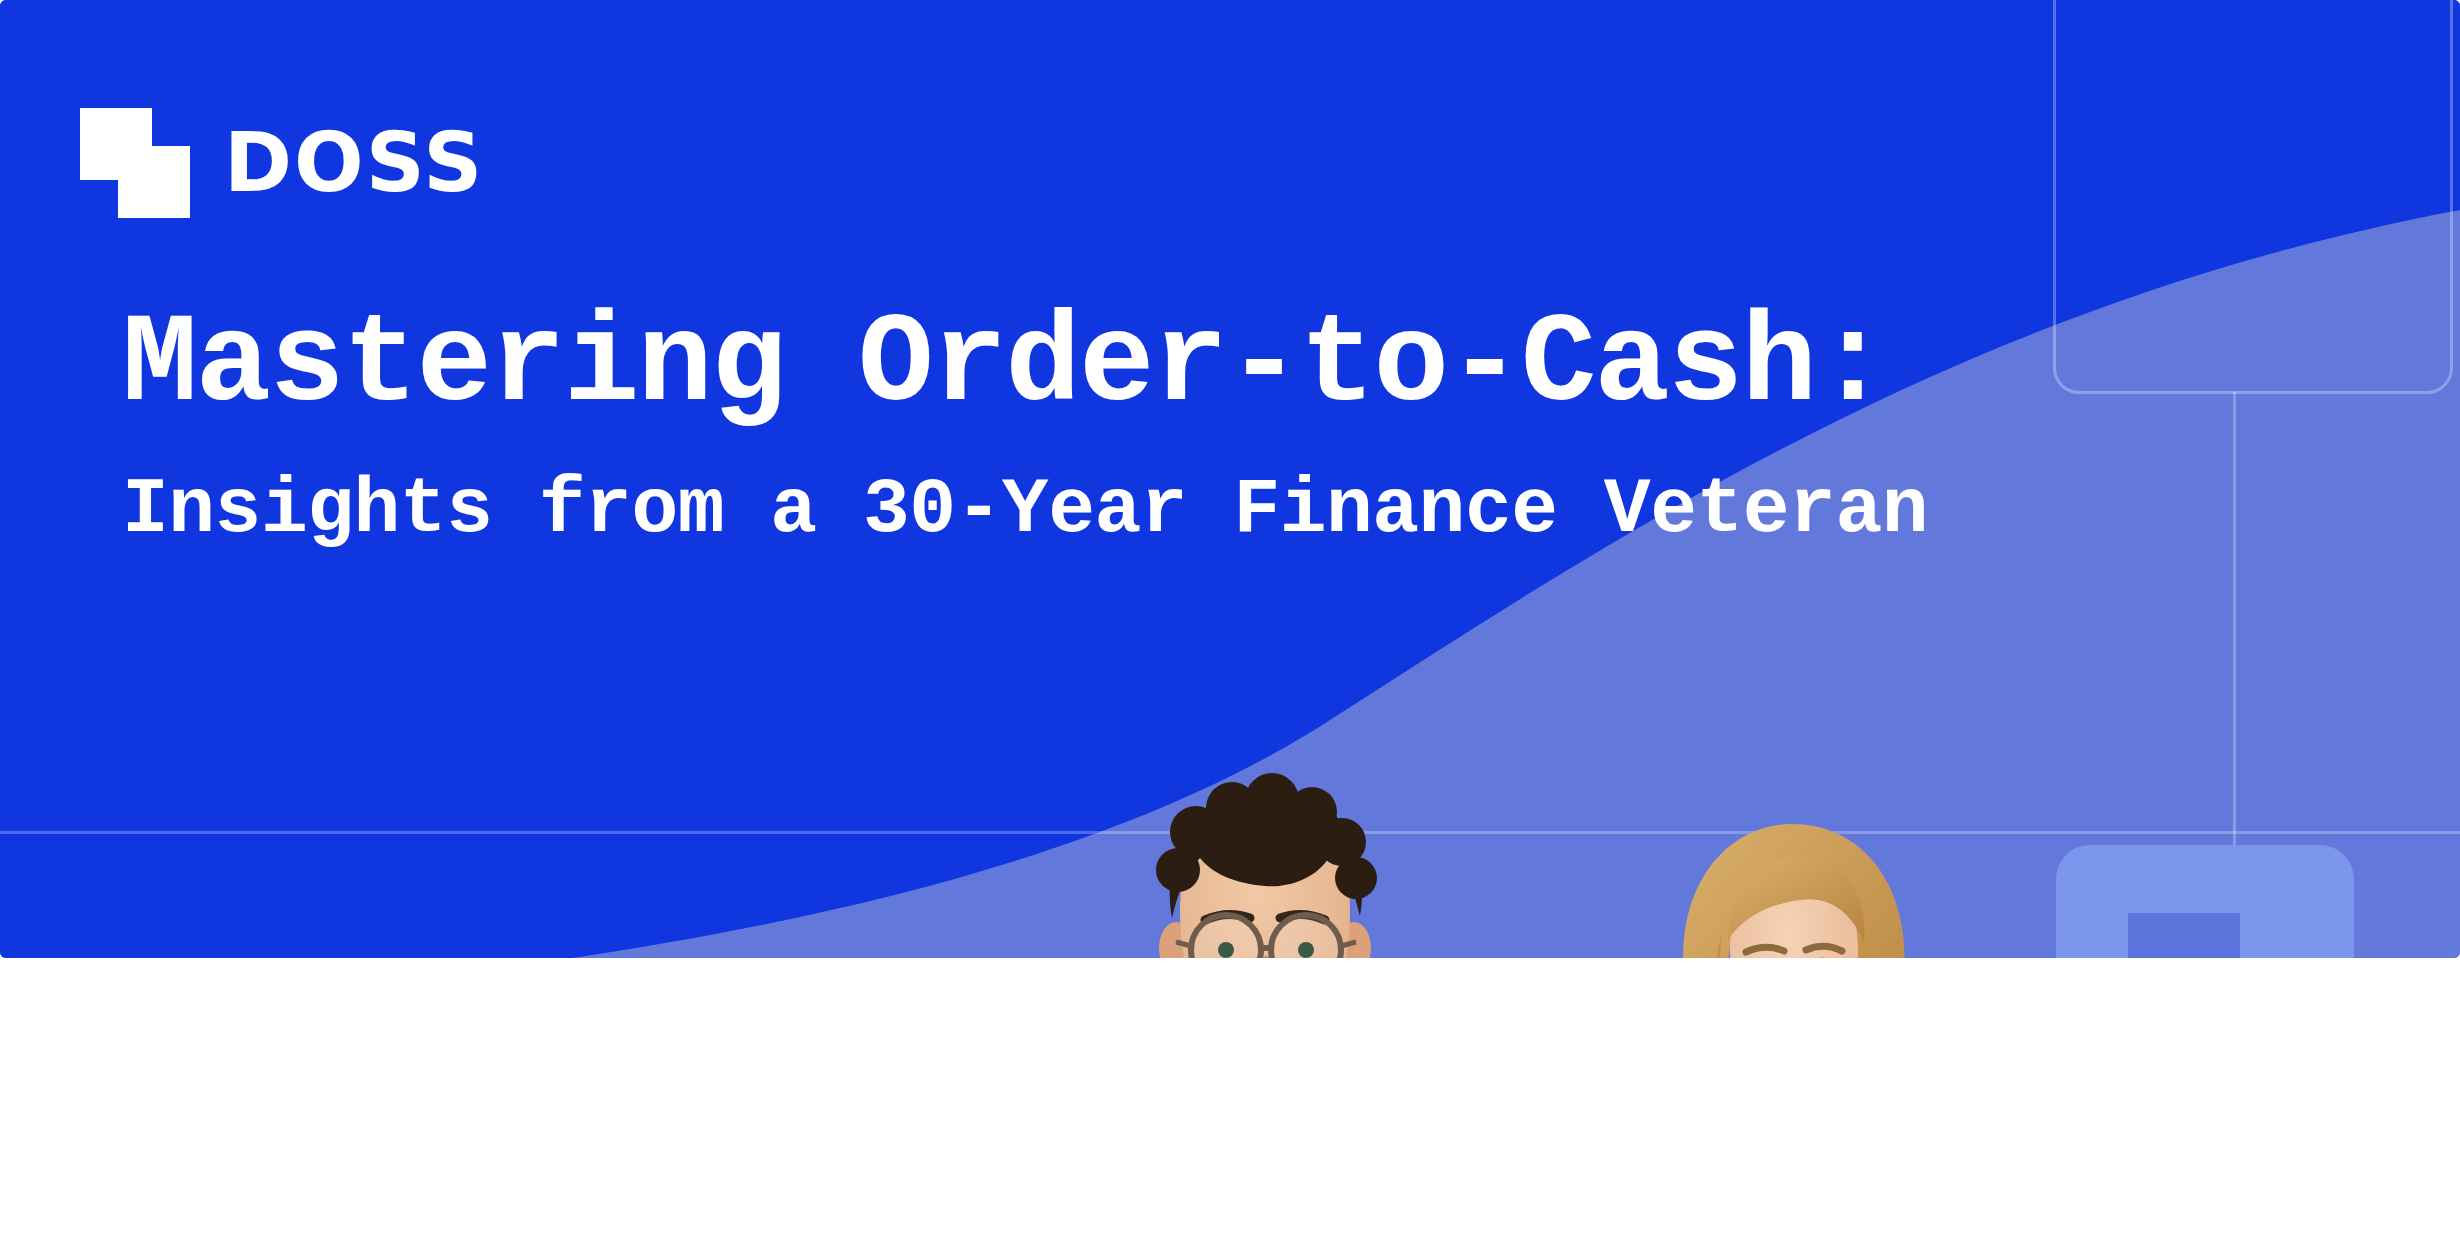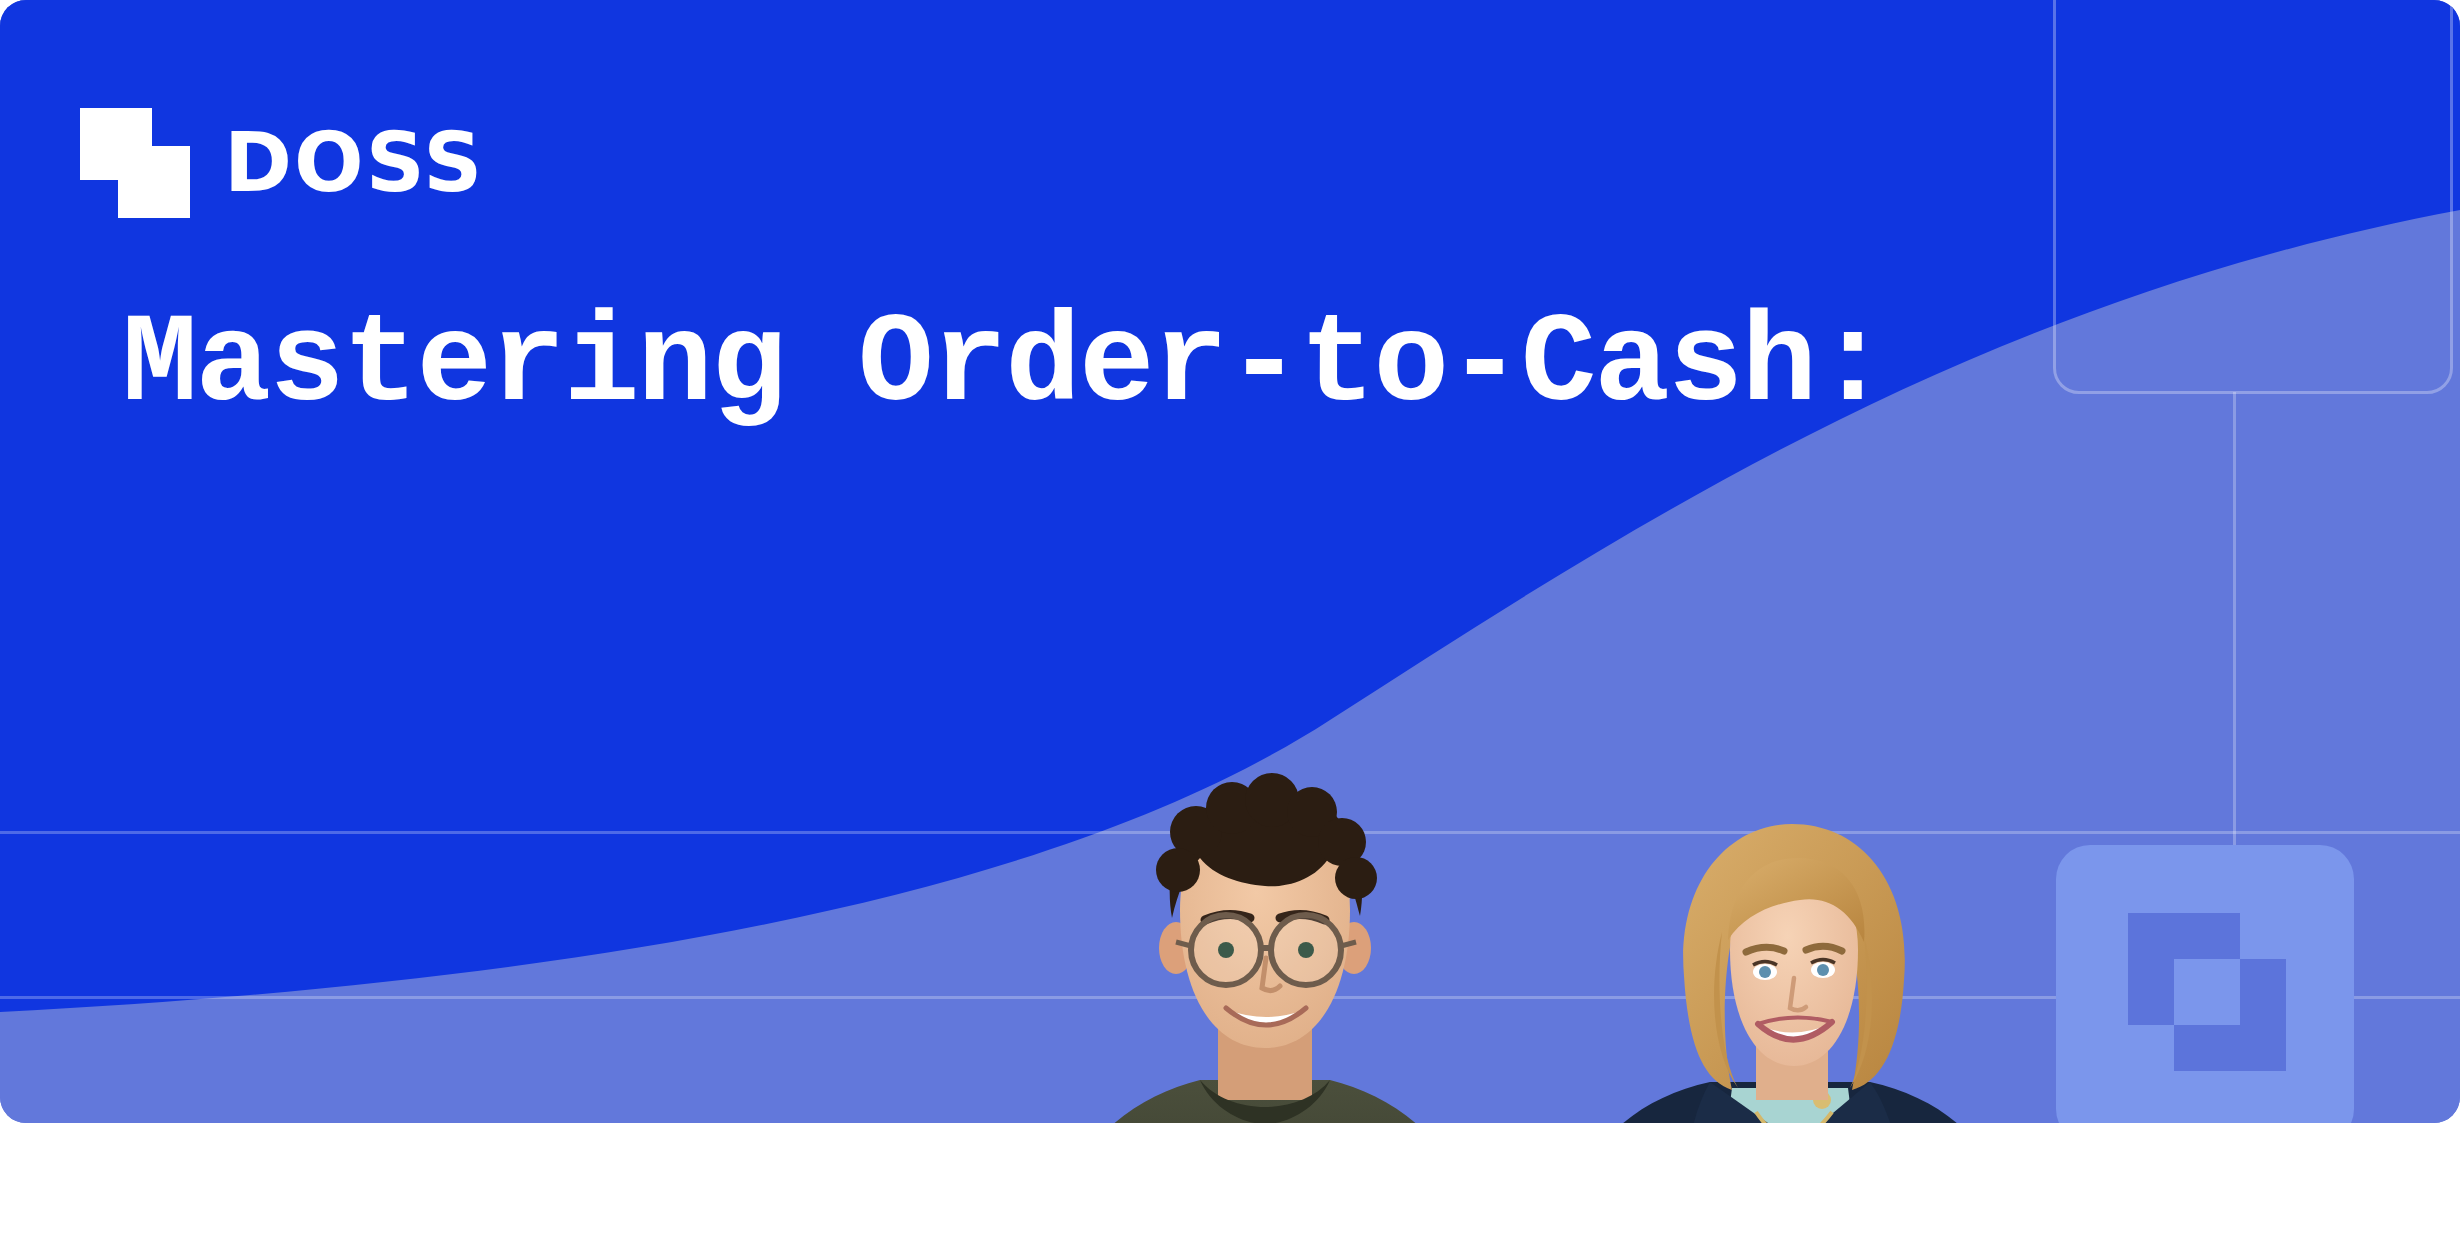--- a/index.html
+++ b/index.html
@@ -4,22 +4,22 @@
 <style>
   * { margin:0; padding:0; box-sizing:border-box; }
   html, body {
     width:2460px; height:1241px;
     background:#ffffff;
     font-family:"Liberation Sans", sans-serif;
     overflow:hidden;
   }
   #banner {
     position:relative;
-    width:2460px; height:1123px;
-    border-radius:26px;
+    width:2460px; height:958px;
+    border-radius:6px;
     overflow:hidden;
     background:#5C74DB;
   }
 
   
   .bg-light { position:absolute; inset:0; background:#6278DB; }
   .bg-dark-wave { position:absolute; left:0; top:0; width:2460px; height:1241px; }
 
   
   .grid-line { position:absolute; background:rgba(255,255,255,0.26); }
@@ -233,15 +233,16 @@
     <div class="logo-mark">
       <div class="m-sq m-a"></div>
       <div class="m-sq m-b"></div>
       <div class="m-ov"></div>
     </div>
     <div class="logo-word">DOSS</div>
   </div>
 
   <div id="headline">
     <div class="title">Mastering Order-to-Cash:</div>
+    <div class="subtitle">Insights from a 30-Year Finance Veteran</div>
   </div>
 
 </div>
 
 </body></html>

